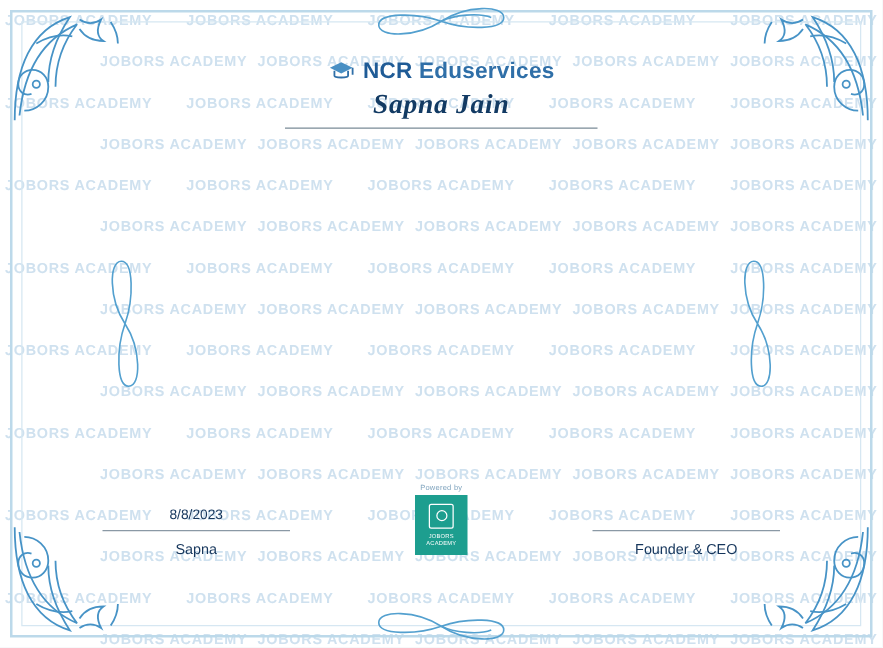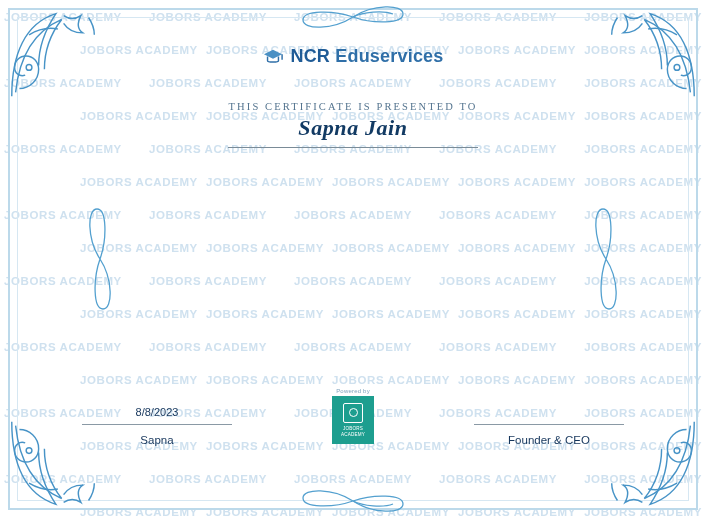--- a/index.html
+++ b/index.html
@@ -434,21 +434,20 @@
         <svg id="logo-mark" viewBox="0 0 24 22" fill="none" stroke="#2f6fa8" stroke-width="1.6">
           <path d="M2 8 L12 3 L22 8 L12 13 Z" fill="#4a90c4" stroke="none"></path>
           <path d="M6 10.5 V15 C6 17 18 17 18 15 V10.5" stroke="#2f6fa8"></path>
           <path d="M22 8 V14" stroke="#2f6fa8"></path>
         </svg>
         <div id="logo-name"><span class="ncr">NCR</span><span> Eduservices</span></div>
       </div>
     </div>
 
 
-    <div id="presented-to">THIS CERTIFICATE IS PRESENTED TO</div>
     <div id="recipient-name">Sapna Jain</div>
     <div id="recipient-rule"></div>
 
   </div>
 
   <div id="footer">
 
     <div class="sig-col">
       <div id="date-value">8/8/2023</div>
       <div class="sig-rule"></div>

